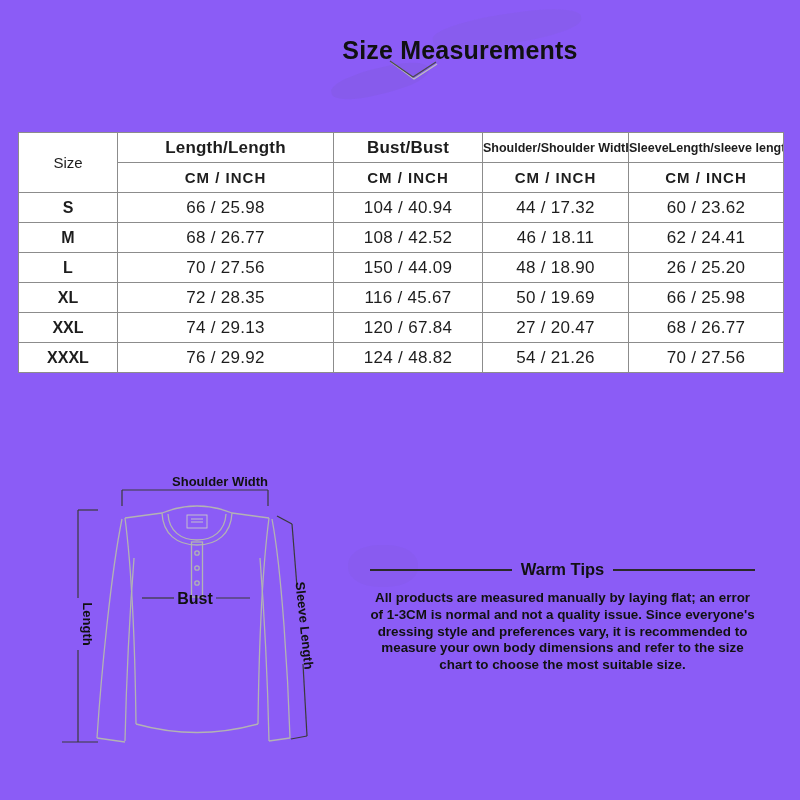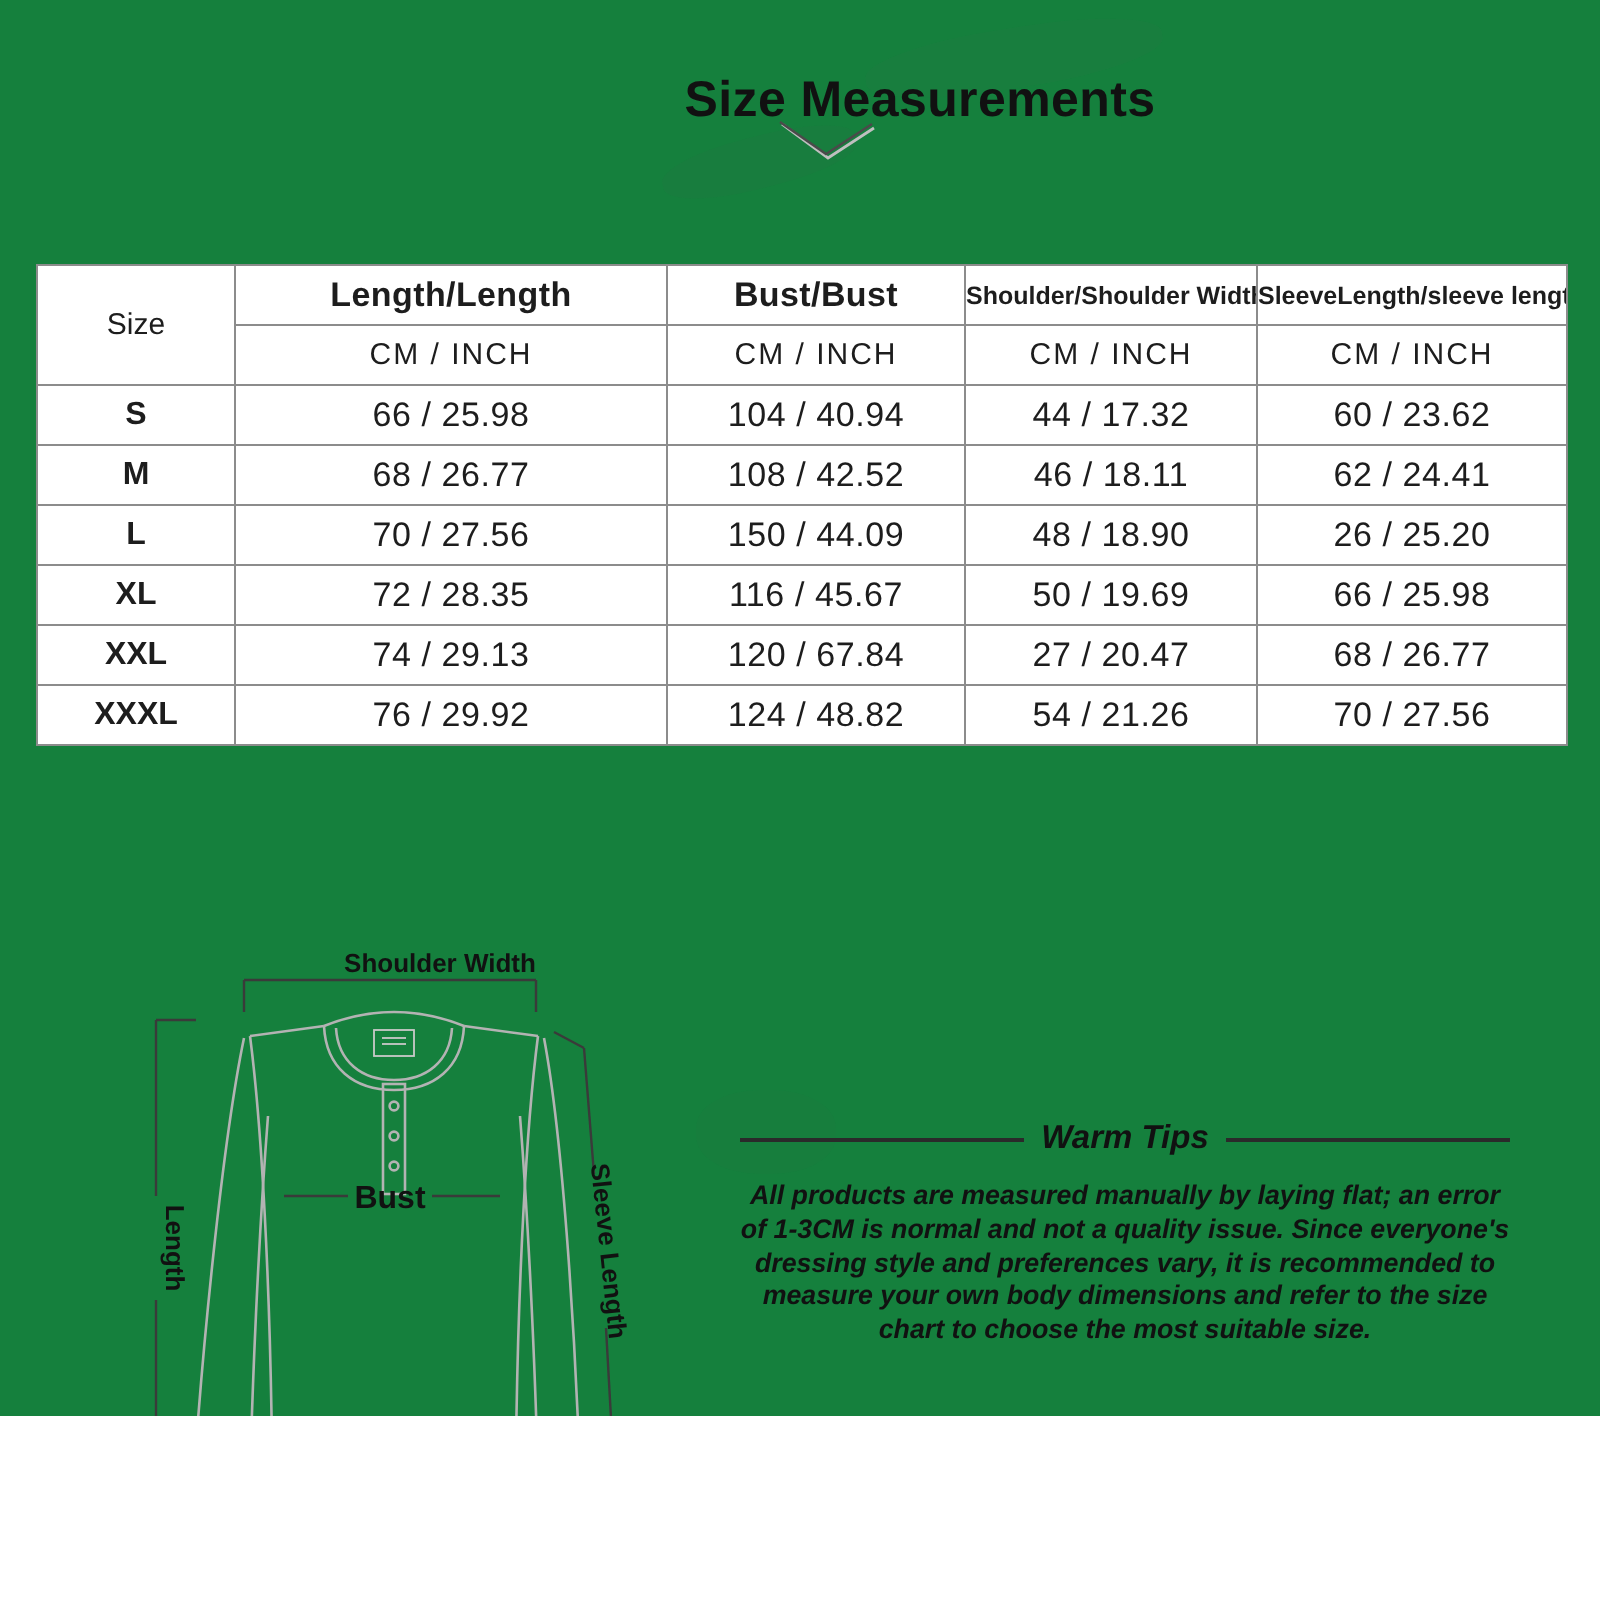--- a/index.html
+++ b/index.html
@@ -1,17 +1,17 @@
 <!DOCTYPE html>
 <html><head>
 <meta charset="utf-8">
 <style>
   html,body{margin:0;padding:0;background:#fff;}
   .page{
-    position:relative;width:800px;height:708px;background:#15803d;overflow:hidden;
+    position:relative;width:800px;height:800px;background:#8b5cf6;overflow:hidden;
     font-family:"Liberation Sans", sans-serif;color:#1d1d1d;
   }
   
   .smudge{position:absolute;background:rgba(90,90,90,0.05);border-radius:45%;pointer-events:none;}
   .smudge.s1{left:432px;top:14px;width:150px;height:30px;transform:rotate(-9deg);}
   .smudge.s2{left:330px;top:68px;width:100px;height:26px;transform:rotate(-14deg);background:rgba(90,90,90,0.06);}
   .smudge.s3{left:348px;top:545px;width:70px;height:42px;background:rgba(90,90,90,0.035);}
 
   .title{
     position:absolute;left:0;top:36px;width:920px;text-align:center;
@@ -25,35 +25,35 @@
     border-collapse:collapse;table-layout:fixed;background:#fff;
   }
   table.size-table td, table.size-table th{
     border:1px solid #8c8c8c;text-align:center;vertical-align:middle;
     padding:0;height:29px;color:#1d1d1d;overflow:hidden;white-space:nowrap;
   }
   table.size-table{border:1.5px solid #7d7d7d;}
   th.corner{font-size:15px;font-weight:normal;}
   th.colhead{font-size:17px;font-weight:bold;letter-spacing:0.2px;}
   th.colhead.small{font-size:12.5px;letter-spacing:0;}
-  td.unit{font-size:15px;font-weight:400;letter-spacing:1px;}
+  td.unit{font-size:15px;font-weight:700;letter-spacing:1px;}
   th.size-val{font-size:16px;font-weight:bold;}
   td.meas{font-size:17px;font-weight:400;letter-spacing:0.3px;}
 
   
   .diagram{position:absolute;left:45px;top:452px;}
   .diagram text{font-family:"Liberation Sans", sans-serif;fill:#111;}
   .lbl{font-weight:bold;font-size:13px;}
   .lbl-bust{font-weight:bold;font-size:16px;}
   .art{stroke:#b3b3b3;stroke-width:1.3;fill:none;}
   .art-thin{stroke:#c9c9c9;stroke-width:0.9;fill:none;}
   .meas-line{stroke:#3a3a3a;stroke-width:1.2;fill:none;}
 
   
-  .warm-tips{position:absolute;left:370px;top:560px;width:385px;font-style:italic;}
+  .warm-tips{position:absolute;left:370px;top:560px;width:385px;}
   .wt-head{display:flex;align-items:center;gap:9px;}
   .wt-rule{flex:1;height:2px;background:#2a2a2a;}
   .wt-title{font-size:16.5px;font-weight:bold;color:#111;white-space:nowrap;}
   .wt-body{margin-top:11px;font-size:13.4px;font-weight:bold;line-height:16.8px;color:#111;text-align:center;}
 </style>
 </head>
 <body>
 
 <div class="page">
 

